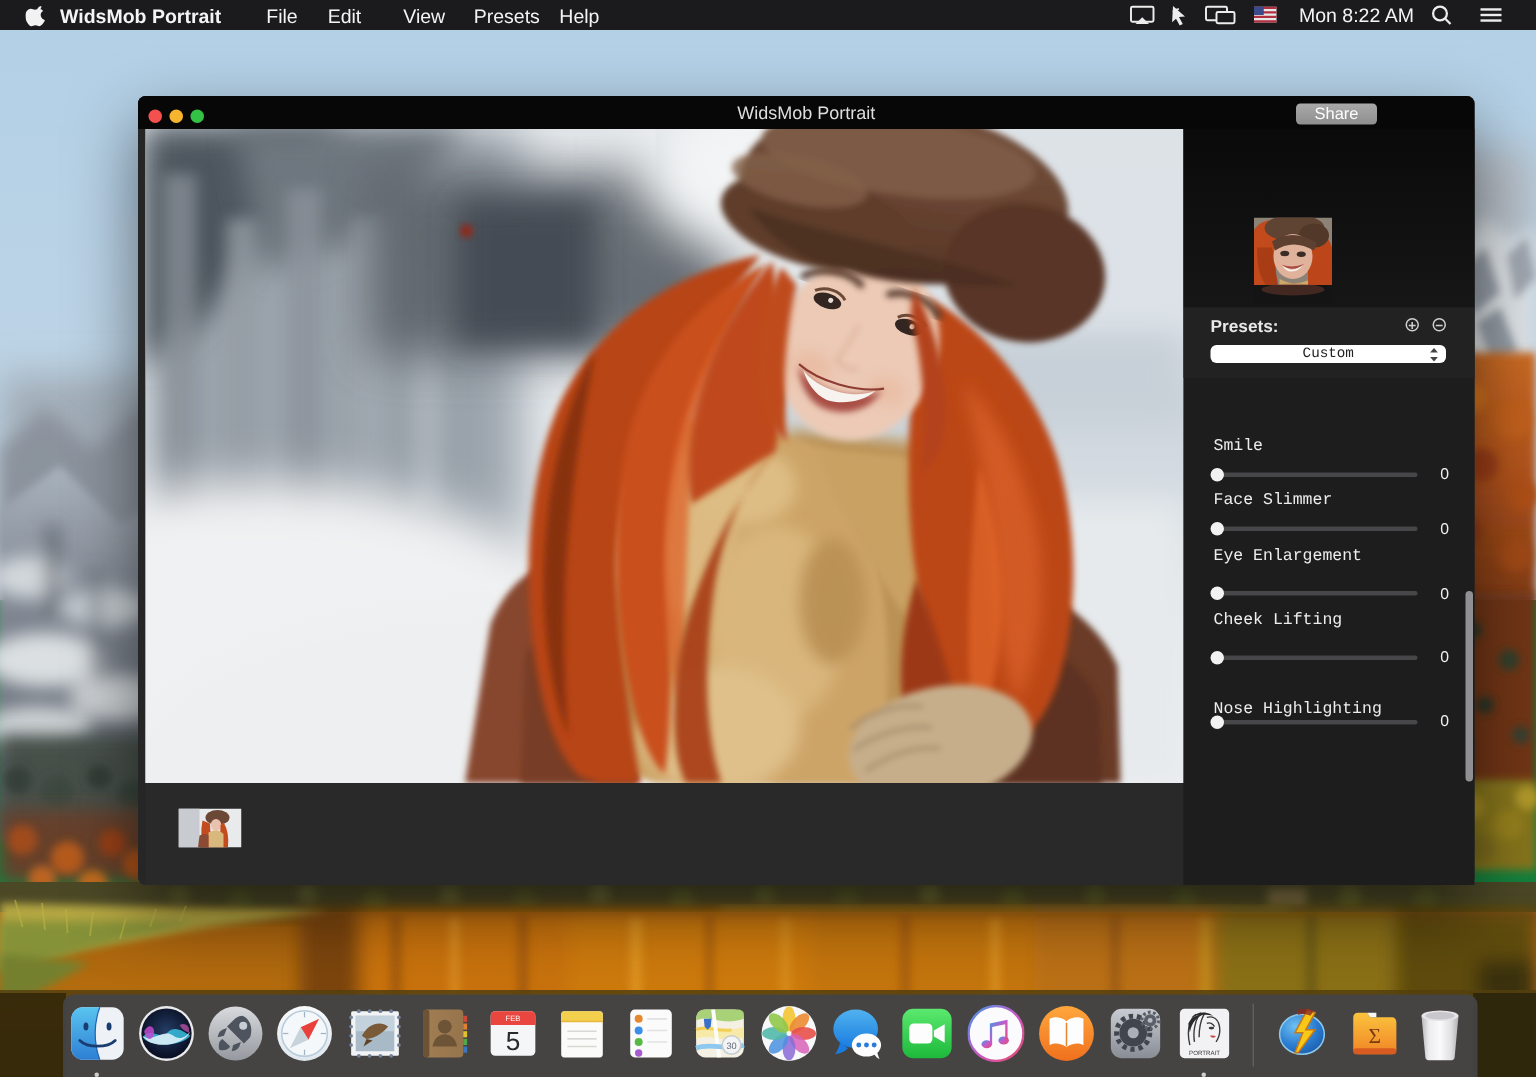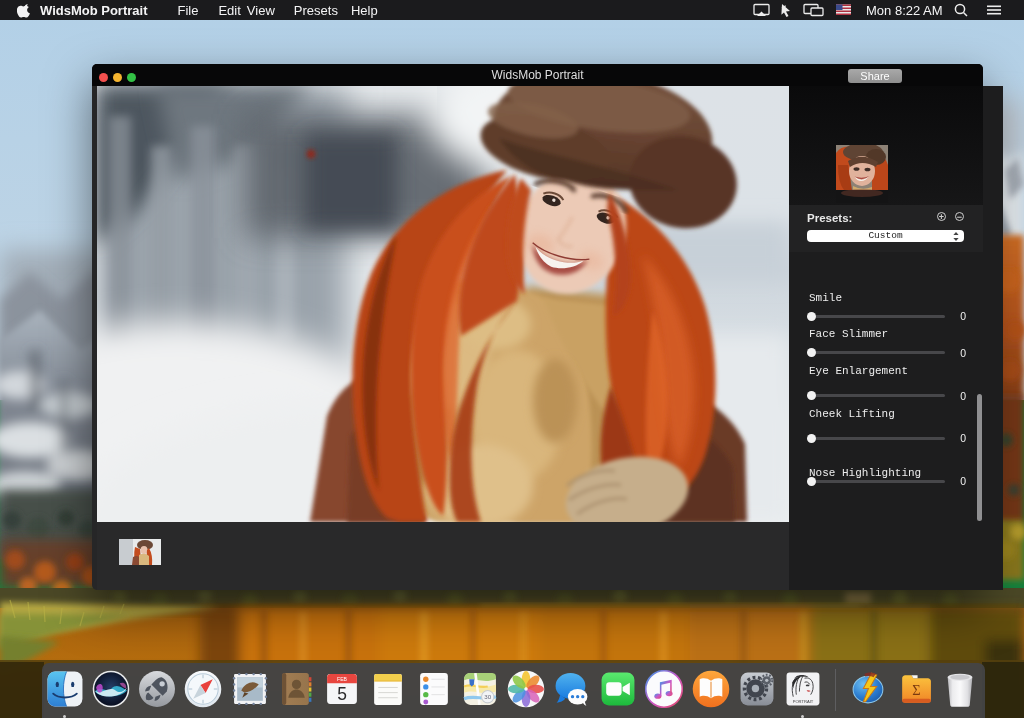--- a/index.html
+++ b/index.html
@@ -10,21 +10,21 @@
   #menubar { position:absolute; left:0; top:0; width:1024px; height:20px; background:#1b1b1d; color:#f4f4f5; font-size:13px; }
   #menubar .left { position:absolute; left:0; top:0; height:20px; display:flex; align-items:center; }
   .mitem { display:inline-block; }
   
   #win { position:absolute; left:92px; top:64px; width:891px; height:526px; background:#262627; border-radius:5px; box-shadow:0 18px 45px rgba(0,0,0,0.5); }
   #titlebar { position:absolute; left:0; top:0; width:891px; height:22px; background:#070708; border-radius:5px 5px 0 0; }
   .tl { position:absolute; top:9px; width:9px; height:9px; border-radius:50%; }
   #title { position:absolute; left:0; top:0; width:100%; text-align:center; color:#dededf; font-size:12px; line-height:23px; }
   .btn { position:absolute; top:5px; height:14px; background:linear-gradient(#a9a9a9,#8e8e8e); border-radius:3px; color:#fdfdfd; font-size:11px; text-align:center; line-height:14px; }
   #photo { position:absolute; left:4.5px; top:22px; width:692px; height:436px; background:#e4e8ea; overflow:hidden; }
-  #sidebar { position:absolute; left:697px; top:22px; width:214px; height:504px; background:#1d1d1e;padding-left:40px; }
+  #sidebar { position:absolute; left:697px; top:22px; width:194px; height:504px; background:#1d1d1e;padding-left:40px; }
   #thumbzone { position:absolute; left:0; top:0; width:194px; height:119px; background:linear-gradient(#0a0a0b,#161617); }
   #sthumb { position:absolute; left:47px; top:59px; width:52px; height:58px; }
   #presets { position:absolute; left:0; top:119px; width:194px; height:47px; background:#222223; }
   #presets .lab { position:absolute; left:18px; top:7px; color:#e8e8e8; font-weight:bold; font-size:11.5px; }
   .pcirc { position:absolute; top:126px; width:9px; height:9px; border:1.2px solid #cfcfcf; border-radius:50%; color:#cfcfcf; font-size:9px; line-height:8px; text-align:center; font-weight:bold;}
   #dropdown { position:absolute; left:18px; top:143.5px; width:157px; height:12px; background:#fff; border-radius:4px; color:#222; font-size:9.5px; text-align:center; line-height:12px;font-family:Liberation Mono, monospace; }
   .slab { position:absolute; left:20px; color:#ededed; font-size:11px;font-family:Liberation Mono, monospace; }
   .track { position:absolute; left:22px; width:134px; height:3px; background:#47474a; border-radius:2px; }
   .knob { position:absolute; left:18px; width:9px; height:9px; background:#f2f2f2; border-radius:50%; }
   .sval { position:absolute; left:163px; width:14px; text-align:right; color:#f0f0f0; font-size:10.5px; }
@@ -196,21 +196,21 @@
     <rect x="982" y="662" width="42" height="56" fill="#26220c" opacity="0.8"></rect>
   </svg>
 
   <div id="menubar">
     <svg style="position:absolute;left:17px;top:3.5px" width="13" height="14" viewBox="0 0 13 14">
       <path d="M9.3,0 c0.1,0.9 -0.3,1.8 -0.8,2.4 C8,3.1 7.1,3.6 6.2,3.5 C6.1,2.6 6.5,1.8 7,1.2 C7.6,0.6 8.5,0.1 9.3,0 Z M11.9,10.4 c-0.4,0.9 -0.6,1.3 -1.1,2 c-0.7,1 -1.7,2.3 -2.9,2.3 c-1.1,0 -1.4,-0.7 -2.8,-0.7 c-1.5,0 -1.8,0.7 -2.9,0.7 C1,14.8 0.1,13.6 -0.6,12.5 c-2,-3 -2.2,-6.5 -1,-8.4 C-0.7,2.8 0.5,2 1.7,2 c1.2,0 2,0.7 3,0.7 c1,0 1.6,-0.7 3,-0.7 c1,0 2.1,0.6 2.9,1.6 c-2.6,1.4 -2.2,5.1 0.4,6.1 Z" transform="translate(2,0) scale(0.92)" fill="#f2f2f3"></path>
     </svg>
     <div class="left" style="left:40px; gap:0;">
       <span class="mitem" style="font-weight:bold; margin-right:20px;">WidsMob Portrait</span>
       <span class="mitem" style="margin-right:20px;margin-left:10px;">File</span>
-      <span class="mitem" style="margin-right:6px;">Edit</span>
+      <span class="mitem" style="margin-right:28px;">Edit</span>
       <span class="mitem" style="margin-right:19px;text-align:right;">View</span>
       <span class="mitem" style="margin-right:13px;">Presets</span>
       <span class="mitem">Help</span>
     </div>
     <svg style="position:absolute;right:0;top:0" width="280" height="20" viewBox="0 0 280 20">
 
       <g stroke="#ececec" fill="none" stroke-width="1.3">
         <rect x="10" y="4.5" width="15" height="10" rx="1"></rect>
       </g>
       <path d="M13,16 L22,16 L17.5,11.5 Z" fill="#ececec"></path>
@@ -248,21 +248,21 @@
       </g>
     </svg>
   </div>
 
   <div id="win">
     <div id="titlebar">
       <div class="tl" style="left:7px; background:#f4504e;"></div>
       <div class="tl" style="left:21px; background:#f6b42f;"></div>
       <div class="tl" style="left:35px; background:#33c146;"></div>
       <div id="title">WidsMob Portrait</div>
-      <div class="btn" style="left:756px; width:54px;">Share</div>
+      <div class="btn" style="left:772px; width:54px;">Share</div>
       <div class="btn" style="left:818px; width:54px;margin-top:40px;">Save</div>
     </div>
     <div id="photo">
     <svg width="692" height="436" viewBox="0 0 692 436">
       <defs>
         <filter id="b2" x="-30%" y="-30%" width="160%" height="160%">
               <feGaussianBlur stdDeviation="2"></feGaussianBlur>
             </filter>
         <filter id="b5" x="-40%" y="-40%" width="180%" height="180%">
               <feGaussianBlur stdDeviation="5"></feGaussianBlur>

